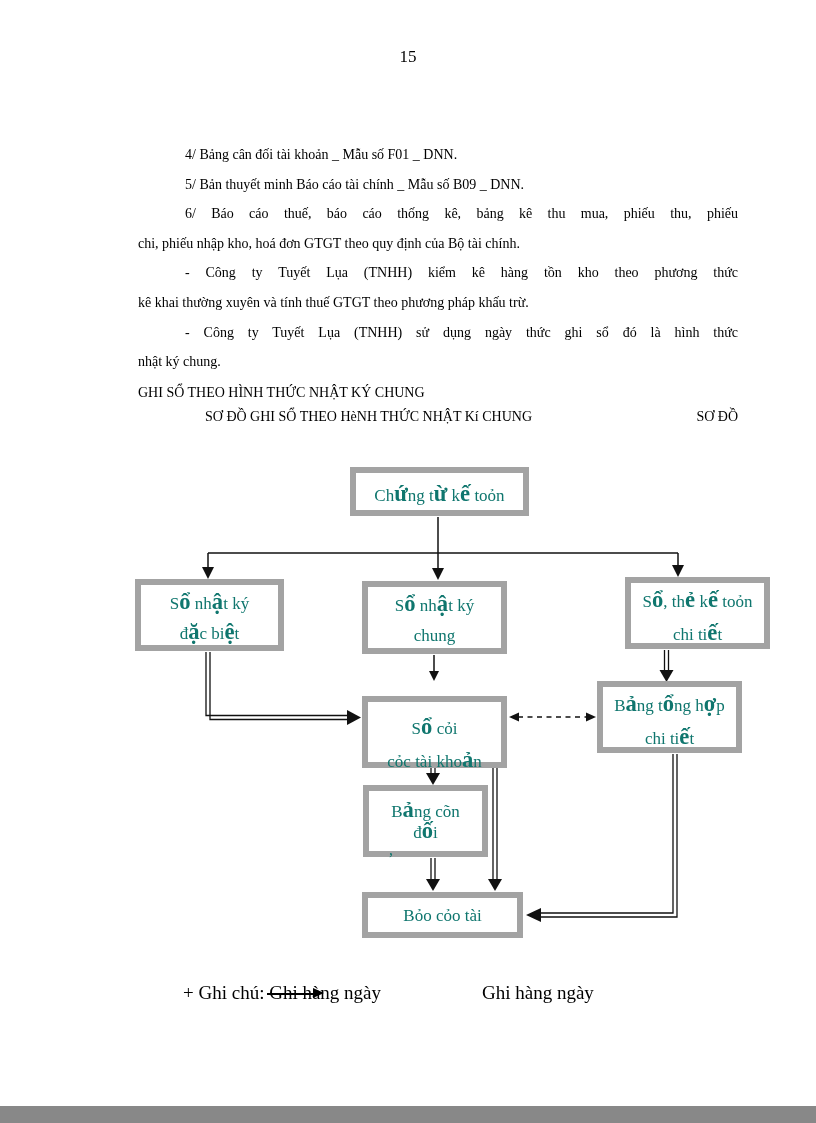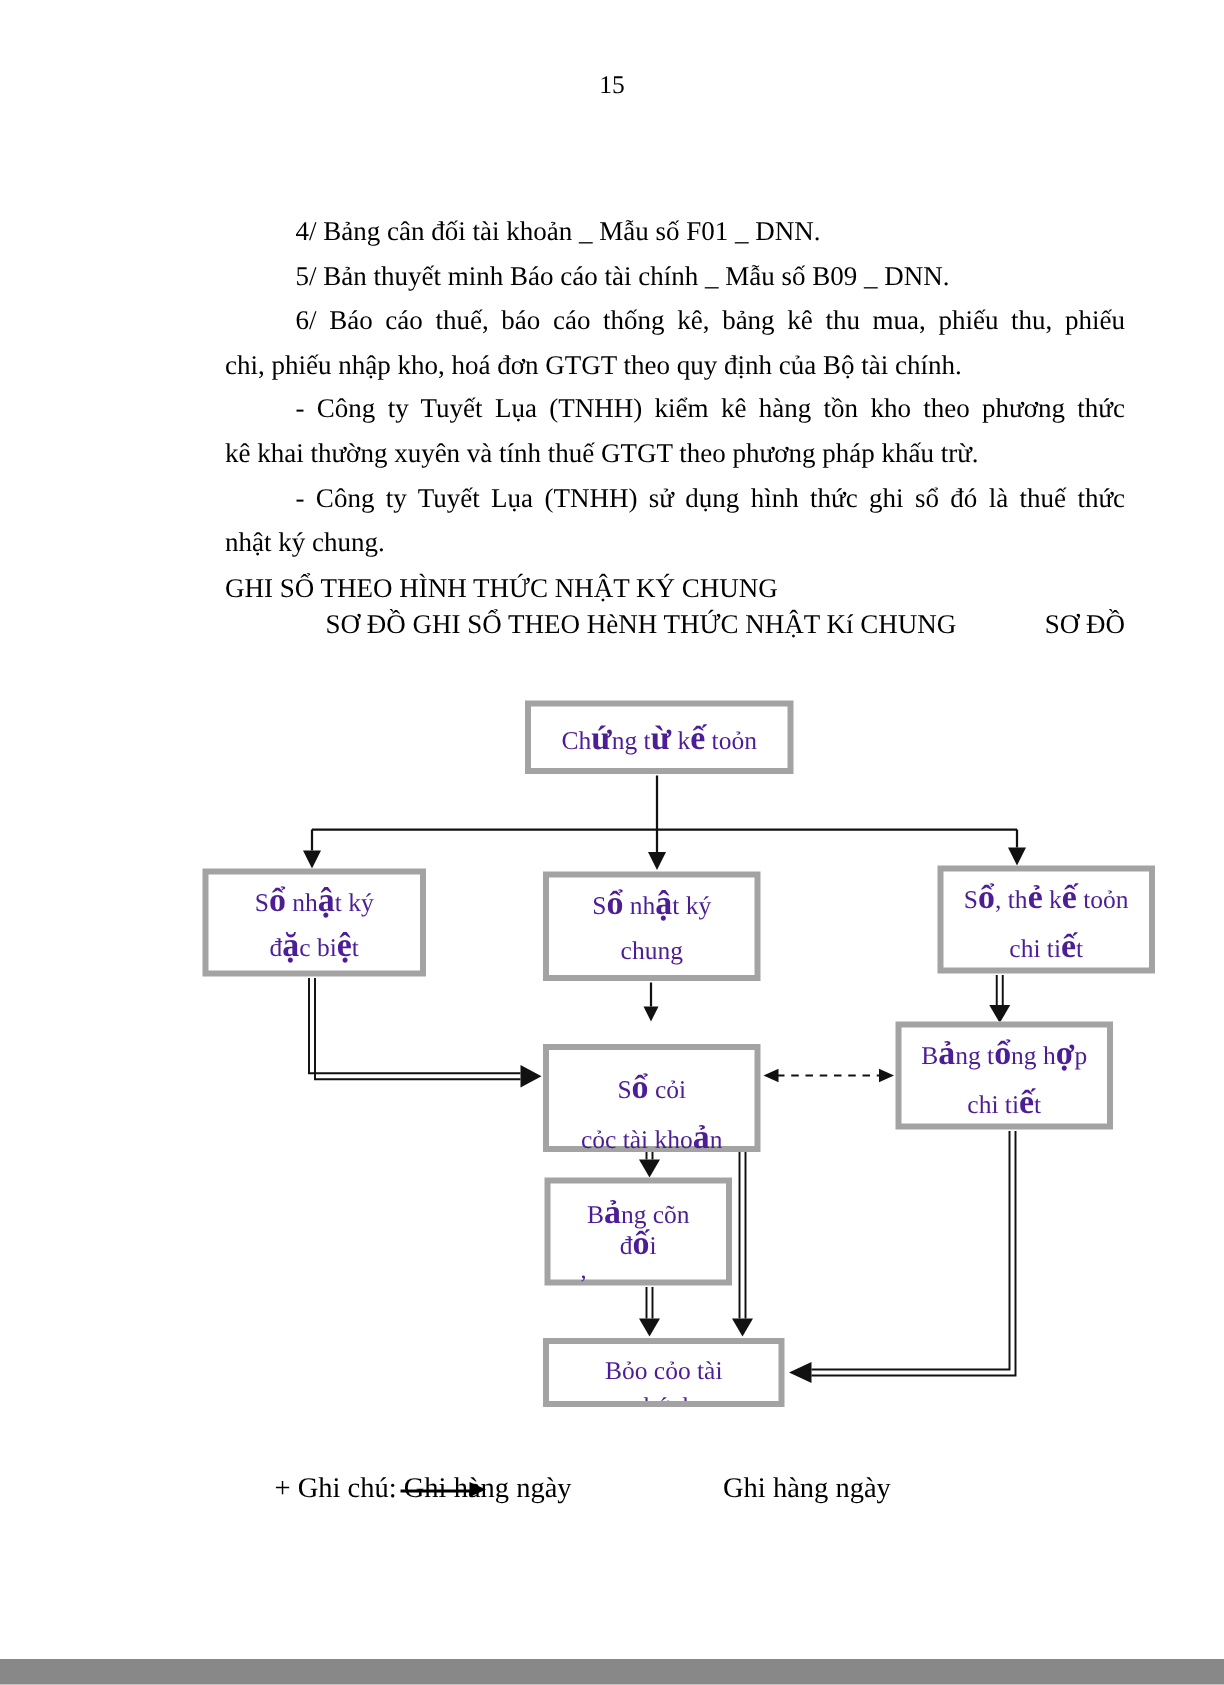--- a/index.html
+++ b/index.html
@@ -12,22 +12,22 @@
     background: #ffffff;
     font-family: "Liberation Serif", "DejaVu Serif", serif;
     color: #000;
     overflow: hidden;
   }
   .page-number {
     position: absolute; top: 47px; left: 0; width: 100%;
     text-align: center; font-size: 17px;
   }
   .body-text {
-    position: absolute; top: 140px; left: 150px; width: 600px;
-    font-size: 18px;
+    position: absolute; top: 140px; left: 138px; width: 600px;
+    font-size: 14px;
   }
   .ln { line-height: 29.6px; white-space: nowrap; }
   .wrapln { white-space: normal; }
   .ind { text-indent: 47px; }
   .just { text-align: justify; text-align-last: justify; white-space: normal; }
   .b { font-weight: bold; }
   .title-ln {
     line-height: 31px; display: flex; justify-content: space-between;
     padding-left: 67px;
   }
@@ -36,22 +36,22 @@
 
   
   .flow-svg { position: absolute; left: 0; top: 0; width: 816px; height: 1123px; pointer-events: none; }
   .fl { stroke: #111; stroke-width: 1.5; fill: none; }
   .fd { stroke: #111; stroke-width: 1.3; fill: none; }
   .fdash { stroke: #111; stroke-width: 1.4; fill: none; stroke-dasharray: 5 4.5; }
   .fh { fill: #111; stroke: none; }
   .fdot { stroke: #9a9a9a; stroke-width: 1.6; stroke-dasharray: 1.5 6.5; }
 
   .fbox {
-    position: absolute; border: 4px solid #a3a3a3; background: #fff;
-    text-align: center; font-size: 17px; color: #4c1d95;
+    position: absolute; border: 6px solid #a3a3a3; background: #fff;
+    text-align: center; font-size: 17px; color: #0f766e;
   }
   .fbox .bl { display: block; }
   .qc { font-size: 1.33em; font-weight: bold; line-height: 0; }
   .bx-chungtu   { left: 350px; top: 467px; width: 179px; height: 49px; padding-top: 11px; line-height: 24px; }
   .bx-dacbiet   { left: 135px; top: 579px; width: 149px; height: 72px; padding-top: 4px; line-height: 30px; }
   .bx-nkchung   { left: 362px; top: 581px; width: 145px; height: 73px; padding-top: 4px; line-height: 30px; }
   .bx-sothe     { left: 625px; top: 577px; width: 145px; height: 72px; padding-top: 2px; line-height: 33px; }
   .bx-socai     { left: 362px; top: 696px; width: 145px; height: 72px; padding-top: 10px; line-height: 33px; }
   .bx-tonghop   { left: 597px; top: 681px; width: 145px; height: 72px; padding-top: 2px; line-height: 33px; }
   .bx-candoi    { left: 363px; top: 785px; width: 125px; height: 72px; padding-top: 10px; line-height: 21px; }
@@ -82,21 +82,21 @@
 
   <div class="page-number">15</div>
 
   <div class="body-text">
     <div class="ln ind">4/ Bảng cân đối tài khoản _ Mẫu số F01 _ DNN.</div>
     <div class="ln ind">5/ Bản thuyết minh Báo cáo tài chính _ Mẫu số B09 _ DNN.</div>
     <div class="ln ind just">6/ Báo cáo thuế, báo cáo thống kê, bảng kê thu mua, phiếu thu, phiếu</div>
     <div class="ln wrapln">chi, phiếu nhập kho, hoá đơn GTGT theo quy định của Bộ tài chính.</div>
     <div class="ln ind just">- Công ty Tuyết Lụa (TNHH) kiểm kê hàng tồn kho theo phương thức</div>
     <div class="ln wrapln">kê khai thường xuyên và tính thuế GTGT theo phương pháp khấu trừ.</div>
-    <div class="ln ind just">- Công ty Tuyết Lụa (TNHH) sử dụng hình thức ghi sổ đó là thuế thức</div>
+    <div class="ln ind just">- Công ty Tuyết Lụa (TNHH) sử dụng ngày thức ghi sổ đó là hình thức</div>
     <div class="ln wrapln">nhật ký chung.</div>
     <div class="ln title-ln second">
       <span>GHI SỔ THEO HÌNH THỨC NHẬT KÝ CHUNG</span>
     </div>
     <div class="ln title-ln first">
       <span>SƠ ĐỒ GHI SỔ THEO HèNH THỨC NHẬT Kí CHUNG</span>
       <span>SƠ ĐỒ</span>
     </div>
   </div>
 

